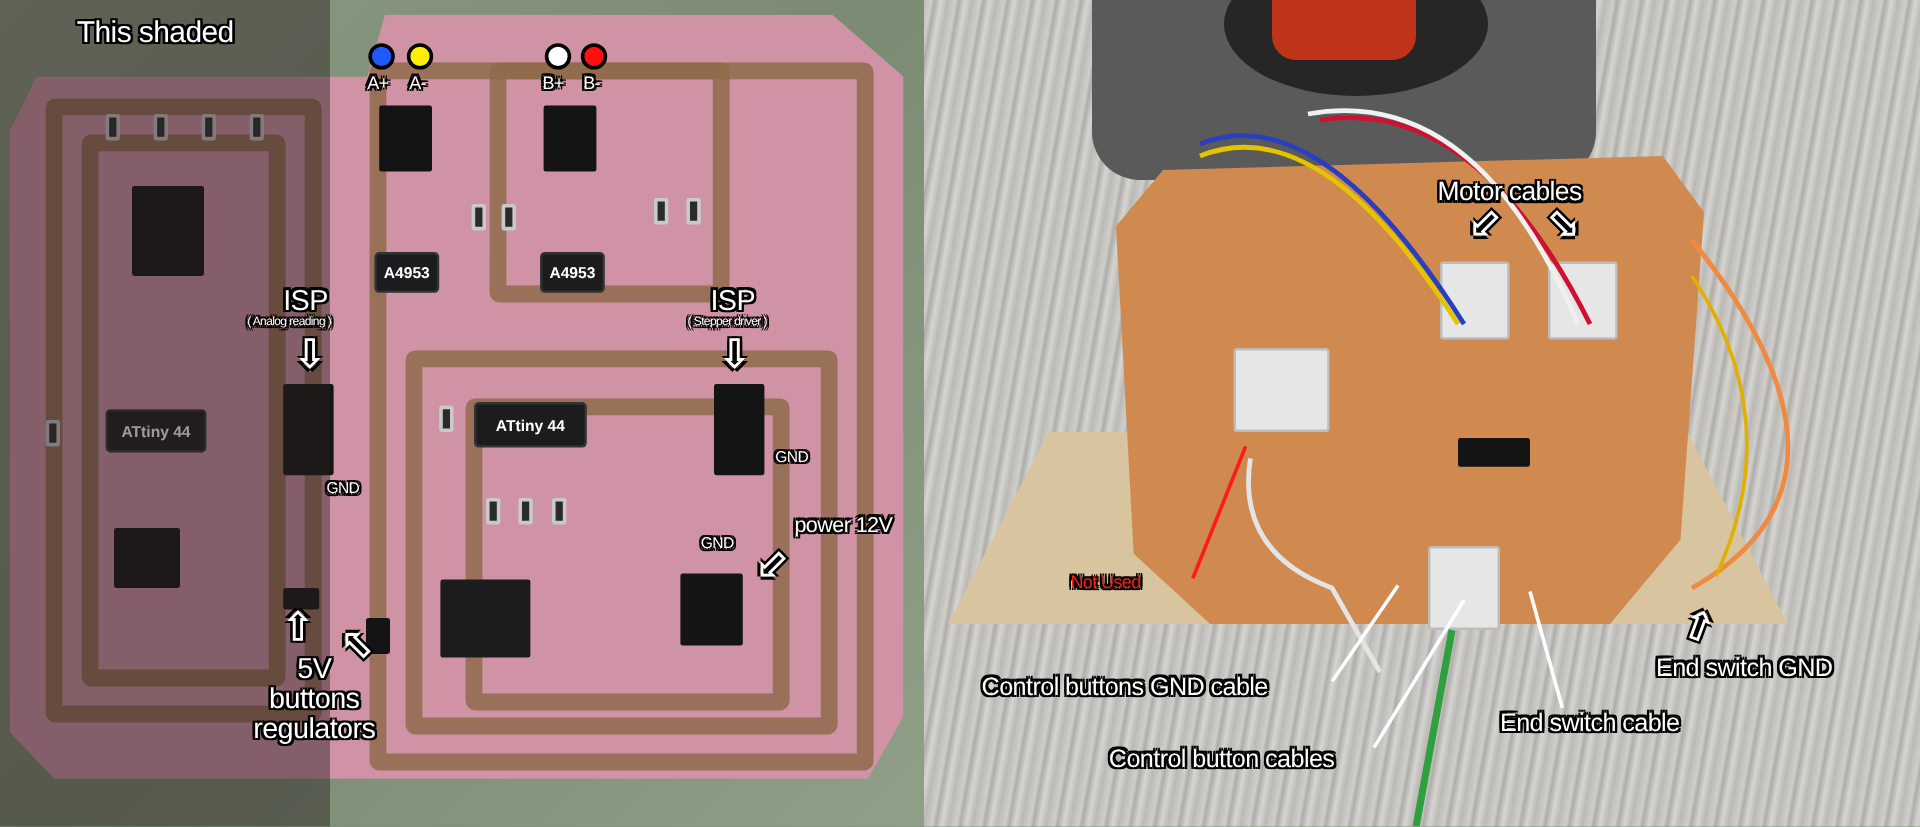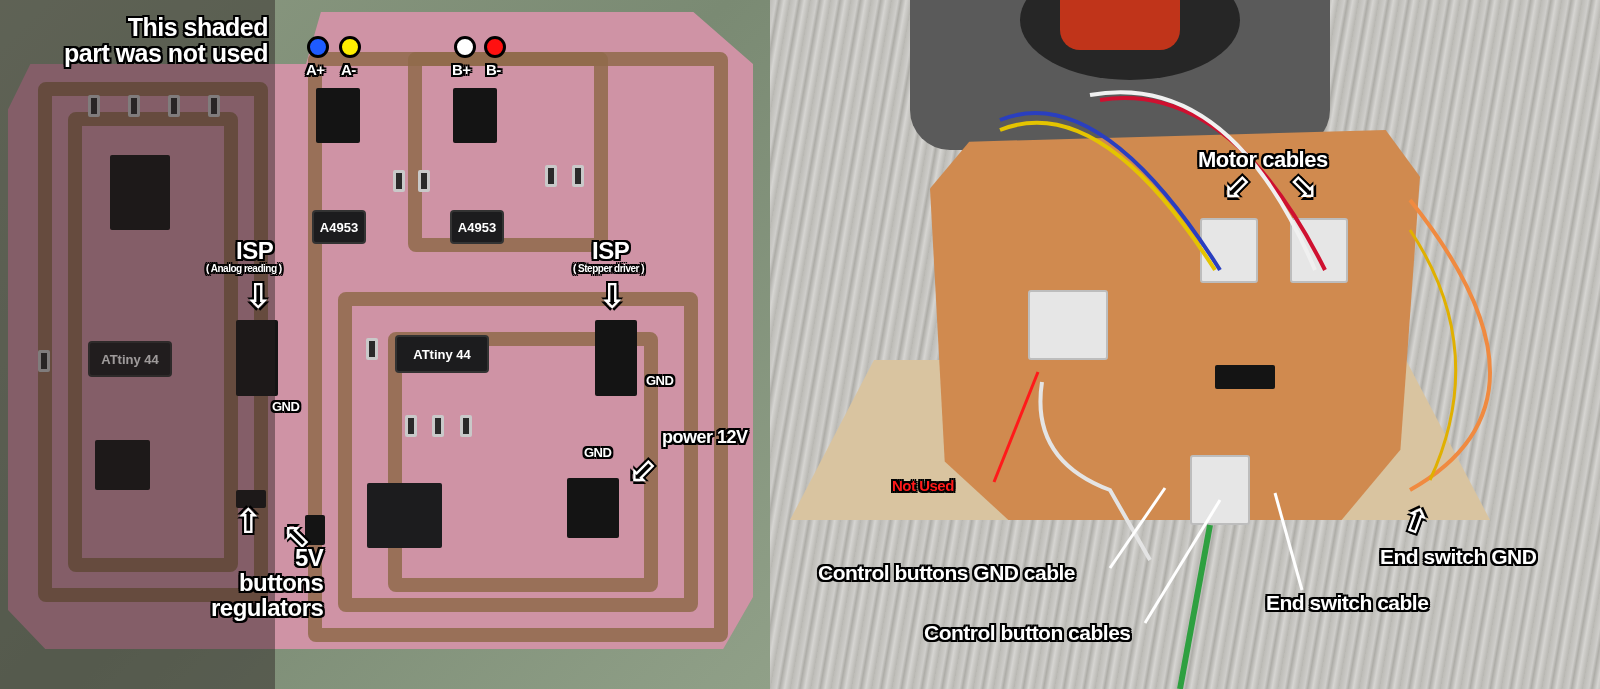--- a/index.html
+++ b/index.html
@@ -13,23 +13,23 @@
   .pcb{position:absolute;left:8px;top:12px;width:745px;height:650px;background:#cf93a5;
     clip-path:polygon(3% 8%,40% 8%,42% 0,92% 0,100% 8%,100% 90%,96% 98%,5% 98%,0 92%,0 15%)}
   .trace{position:absolute;border:14px solid #8f6a4a;border-radius:8px;opacity:.85}
   .shade{position:absolute;left:0;top:0;width:275px;height:689px;background:rgba(40,30,30,.45)}
   .chip{position:absolute;background:#1c1c1e;border-radius:2px;color:#fff;font-weight:bold;
     display:flex;align-items:center;justify-content:center;font-size:13px;
     box-shadow:0 0 0 2px #333}
   .hdr{position:absolute;background:#141414;border-radius:2px}
   .smd{position:absolute;width:12px;height:22px;background:#2a2a2a;border:3px solid #c9c9c9;border-radius:2px}
   
-  .lbl{position:absolute;color:#fff;font-weight:bold;white-space:nowrap;
+  .lbl{position:absolute;color:#fff;font-weight:normal;white-space:nowrap;
     text-shadow:-2px -2px 0 #000,2px -2px 0 #000,-2px 2px 0 #000,2px 2px 0 #000,0 2px 0 #000,2px 0 0 #000,-2px 0 0 #000,0 -2px 0 #000;
-    letter-spacing:-.5px;line-height:1.05;text-align:right}
+    letter-spacing:-.5px;line-height:1.05;text-align:center}
   .lbl.red{color:#ff1a1a}
   .dot{position:absolute;width:22px;height:22px;border-radius:50%;border:3px solid #000}
   .arrow{position:absolute;color:#fff;font-size:34px;font-weight:bold;
     text-shadow:-2px -2px 0 #000,2px -2px 0 #000,-2px 2px 0 #000,2px 2px 0 #000}
   svg.lines{position:absolute;left:0;top:0;width:830px;height:689px;pointer-events:none}
   
   .base{position:absolute;left:20px;top:360px;width:700px;height:160px;background:#d9c4a0;
     clip-path:polygon(12% 0,88% 0,100% 100%,0 100%)}
   .rpcb{position:absolute;left:160px;top:130px;width:490px;height:390px;background:#d08a4f;
     clip-path:polygon(8% 3%,93% 0,100% 12%,96% 82%,84% 100%,16% 100%,3% 85%,0 15%)}
@@ -77,21 +77,20 @@
   <div class="hdr" style="left:595px;top:320px;width:42px;height:76px"></div>
   <div class="hdr" style="left:567px;top:478px;width:52px;height:60px"></div>
   <div class="hdr" style="left:95px;top:440px;width:55px;height:50px"></div>
   <div class="hdr" style="left:236px;top:490px;width:30px;height:18px"></div>
   <div class="hdr" style="left:305px;top:515px;width:20px;height:30px"></div>
 
   <div class="shade"></div>
 
   <div class="lbl" style="left:64px;top:14px;font-size:25px">
     <div>This shaded</div>
-    <div>part was not used</div>
   </div>
 
   <div class="dot" style="left:307px;top:36px;background:#1e5bff"></div>
   <div class="dot" style="left:339px;top:36px;background:#ffef00"></div>
   <div class="lbl" style="left:306px;top:62px;font-size:15px">A+</div>
   <div class="lbl" style="left:341px;top:62px;font-size:15px">A-</div>
 
   <div class="dot" style="left:454px;top:36px;background:#ffffff"></div>
   <div class="dot" style="left:484px;top:36px;background:#ff1010"></div>
   <div class="lbl" style="left:452px;top:62px;font-size:15px">B+</div>
@@ -149,16 +148,16 @@
     <path d="M532 590 L505 493" stroke="#fff" stroke-width="3" fill="none"></path>
   </svg>
 
   <div class="lbl" style="left:428px;top:148px;font-size:22px">Motor cables</div>
   <div class="arrow" style="left:452px;top:168px;transform:rotate(45deg)">⇩</div>
   <div class="arrow" style="left:520px;top:168px;transform:rotate(-45deg)">⇩</div>
 
   <div class="lbl red" style="left:122px;top:478px;font-size:15px">Not Used</div>
   <div class="lbl" style="left:48px;top:562px;font-size:21px">Control buttons GND cable</div>
   <div class="lbl" style="left:154px;top:622px;font-size:21px">Control button cables</div>
-  <div class="lbl" style="left:496px;top:592px;font-size:21px">End switch cable</div>
+  <div class="lbl" style="left:480px;top:592px;font-size:21px">End switch cable</div>
   <div class="lbl" style="left:610px;top:546px;font-size:21px">End switch GND</div>
   <div class="arrow" style="left:632px;top:500px;transform:rotate(200deg)">⇩</div>
 </div>
 
 </body></html>

